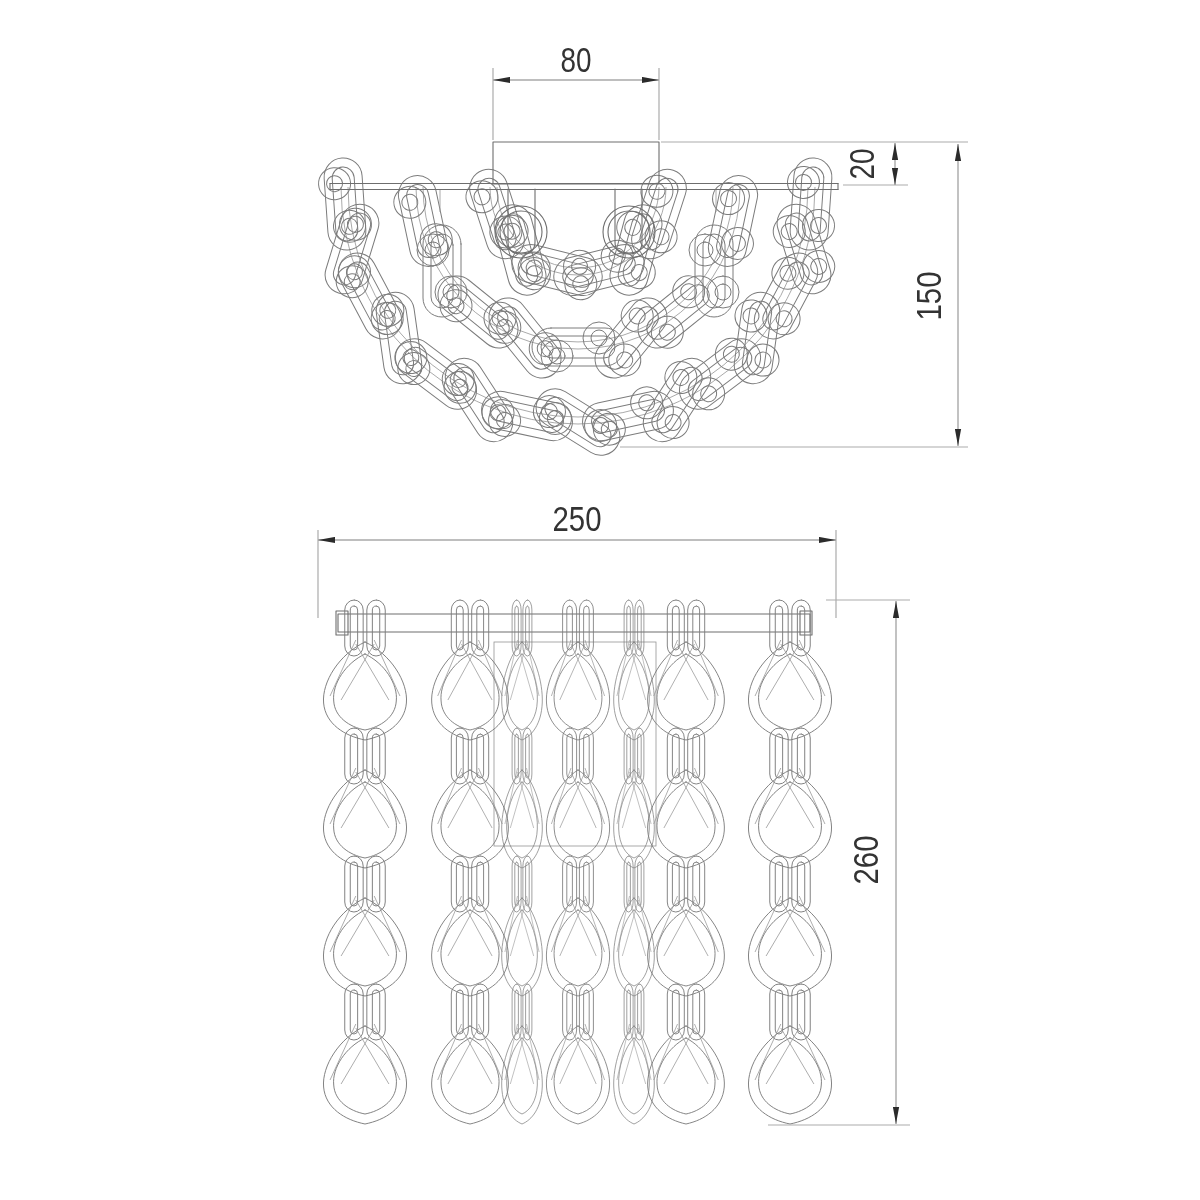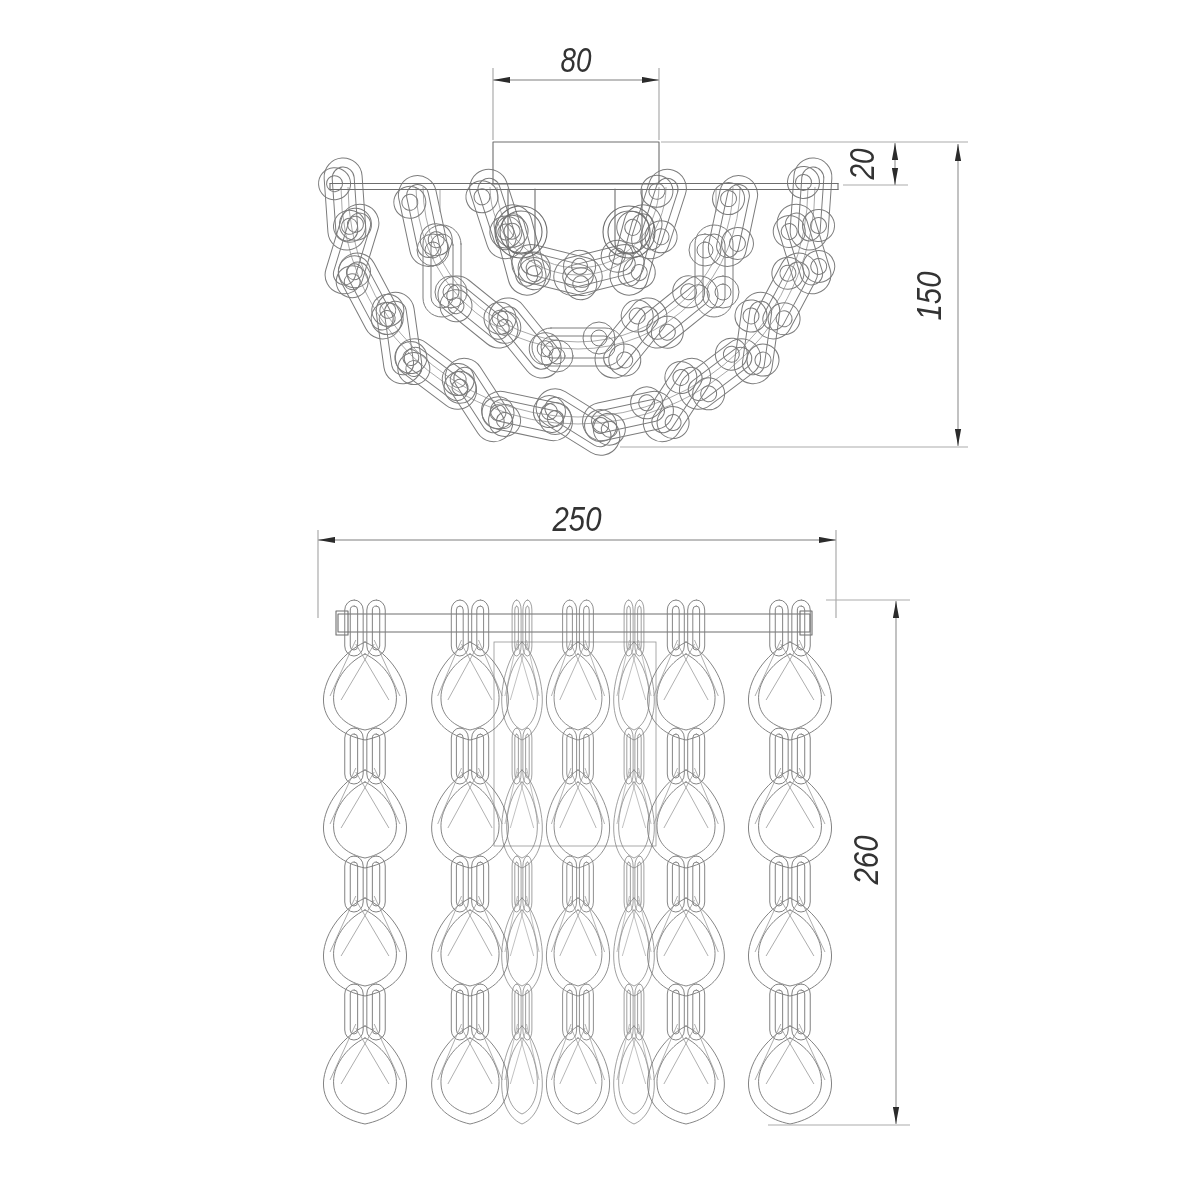--- a/index.html
+++ b/index.html
@@ -1,17 +1,17 @@
 <!DOCTYPE html>
 <html><head>
 <meta charset="utf-8">
 <style>
   html,body{margin:0;padding:0;background:#ffffff;}
   .page{width:1200px;height:1200px;background:#ffffff;position:relative;overflow:hidden;
-        font-family:"Liberation Sans", sans-serif;font-style:italic;}
+        font-family:"Liberation Sans", sans-serif;}
   svg{display:block;}
   .ln{fill:none;stroke:#6e6e6e;stroke-width:1.1;stroke-linejoin:round;stroke-linecap:round;}
   .ln2{fill:none;stroke:#7c7c7c;stroke-width:1;stroke-linejoin:round;stroke-linecap:round;}
   .thin{fill:none;stroke:#949494;stroke-width:0.8;}
   .dln{fill:none;stroke:#a8a8a8;stroke-width:1.4;}
   .ext{fill:none;stroke:#ababab;stroke-width:1.2;}
   .dimtxt{fill:#333333;font-size:35px;font-family:"Liberation Sans", sans-serif;}
 </style>
 </head>
 <body>

